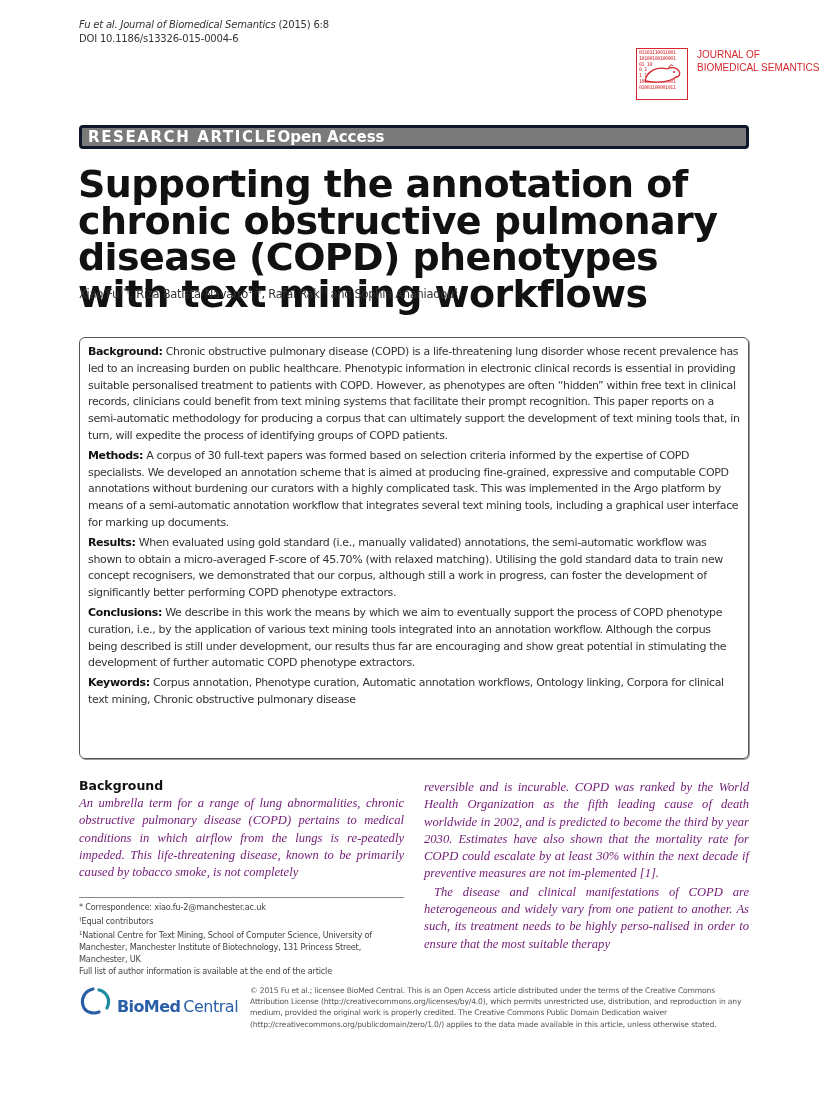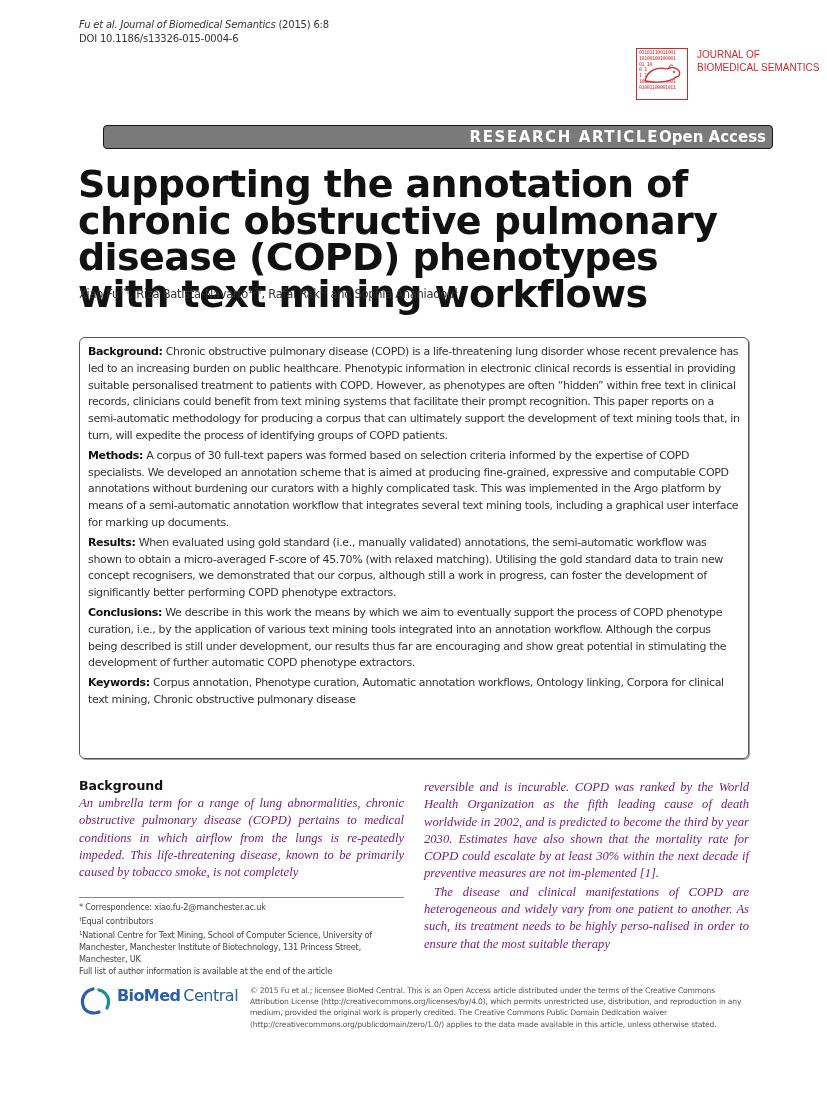--- a/index.html
+++ b/index.html
@@ -7,21 +7,21 @@
     body { position: relative; font-family: "DejaVu Sans", "Liberation Sans", sans-serif; color: #222; }
 
     .running-head { position: absolute; left: 79px; top: 18px; font-size: 10px; line-height: 14px; color: #333; letter-spacing: -0.2px; }
     .running-head .journal-ital { font-style: italic; }
 
     .journal-logo { position: absolute; left: 588px; top: 48px; display: flex; align-items: flex-start; margin-left: 48px; }
     .logo-box { width: 52px; height: 52px; border: 1.5px solid #d4262c; position: relative; overflow: hidden; font-family: "DejaVu Sans Mono", monospace; font-size: 5px; line-height: 5.8px; color: #d4262c; padding: 1px 2px; letter-spacing: -0.4px; }
     .logo-box svg { position: absolute; left: 6px; top: 14px; }
     .logo-text { margin-left: 9px; color: #d4262c; font-size: 10px; line-height: 13px; font-family: "Liberation Sans", sans-serif; }
 
-    .article-bar { position: absolute; left: 79px; top: 125px; width: 670px; height: 24px; background: #7a7a7a; border-radius: 4px; border: 1px solid #0f172a; display: flex; justify-content: flex-end; align-items: center; padding: 0 6px; margin-left: 24px; }
+    .article-bar { position: absolute; left: 79px; top: 125px; width: 670px; height: 24px; background: #7a7a7a; border-radius: 4px; border: 3px solid #0f172a; display: flex; justify-content: flex-start; align-items: center; padding: 0 6px; }
     .bar-left { color: #fff; font-family: "DejaVu Sans", sans-serif; font-weight: bold; font-size: 15px; letter-spacing: 1.6px; }
     .bar-right { color: #fff; font-family: "DejaVu Sans", sans-serif; font-weight: bold; font-size: 15px; letter-spacing: 0px; }
 
     .title { position: absolute; left: 78px; top: 166px; width: 680px; font-family: "DejaVu Sans", sans-serif; font-size: 38px; line-height: 36.5px; color: #111; letter-spacing: -0.6px; }
 
     .authors { position: absolute; left: 79px; top: 287px; font-size: 11.5px; color: #333; letter-spacing: -0.3px; }
     .authors sup { font-size: 7px; vertical-align: 5px; }
 
     .abstract-box { position: absolute; left: 79px; top: 337px; width: 670px; height: 422px; border: 1px solid #555; border-radius: 6px; padding: 6px 8px; box-shadow: 1px 1px 0 #999; }
     .abstract-heading { font-family: "DejaVu Sans", sans-serif; font-weight: bold; font-size: 12.5px; line-height: 16px; color: #111; margin-bottom: 6px; letter-spacing: -0.2px; }
@@ -32,21 +32,21 @@
     .col-right { position: absolute; left: 424px; top: 778px; width: 325px; }
     .section-heading { font-family: "DejaVu Sans", sans-serif; font-weight: bold; font-size: 12.5px; line-height: 16px; color: #111; margin-bottom: 1px; }
     .body-text { font-family: "Liberation Serif", "DejaVu Serif", serif; font-size: 12.6px; line-height: 17.3px; color: #701a75; text-align: justify; font-style: italic; }
     .body-text.indent { text-indent: 10px; }
     .col-right .body-text { margin-top: 1px; }
 
     .footnote-rule { position: absolute; left: 79px; top: 897px; width: 325px; border-top: 1px solid #888; }
     .footnotes { position: absolute; left: 79px; top: 901px; width: 325px; font-size: 8.2px; line-height: 12px; color: #444; letter-spacing: -0.2px; }
     .footnotes sup { font-size: 5.5px; vertical-align: 3px; }
 
-    .bmc-logo { position: absolute; left: 79px; top: 986px; display: flex; align-items: flex-start; }
+    .bmc-logo { position: absolute; left: 79px; top: 986px; display: flex; align-items: flex-end; }
     .bmc-logo svg { display: block; }
     .bmc-bio { font-family: "DejaVu Sans", sans-serif; font-weight: bold; font-size: 16px; color: #2a5fa8; margin-left: 4px; letter-spacing: -0.6px; }
     .bmc-central { font-family: "DejaVu Sans", sans-serif; font-size: 16px; color: #2a5fa8; margin-left: 3px; letter-spacing: -0.5px; }
 
     .license { position: absolute; left: 250px; top: 985px; width: 500px; font-size: 7.6px; line-height: 11.2px; color: #555; letter-spacing: -0.15px; }
   </style>
 </head>
 <body>
 
 <div class="running-head">

